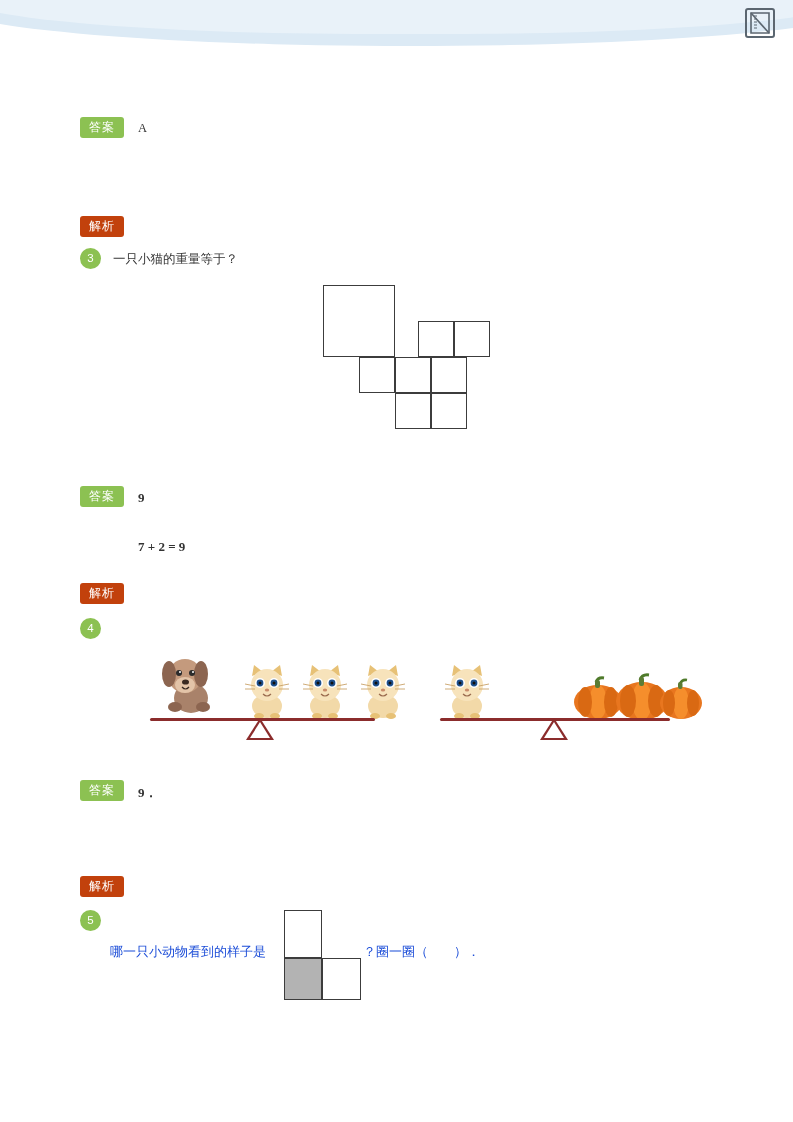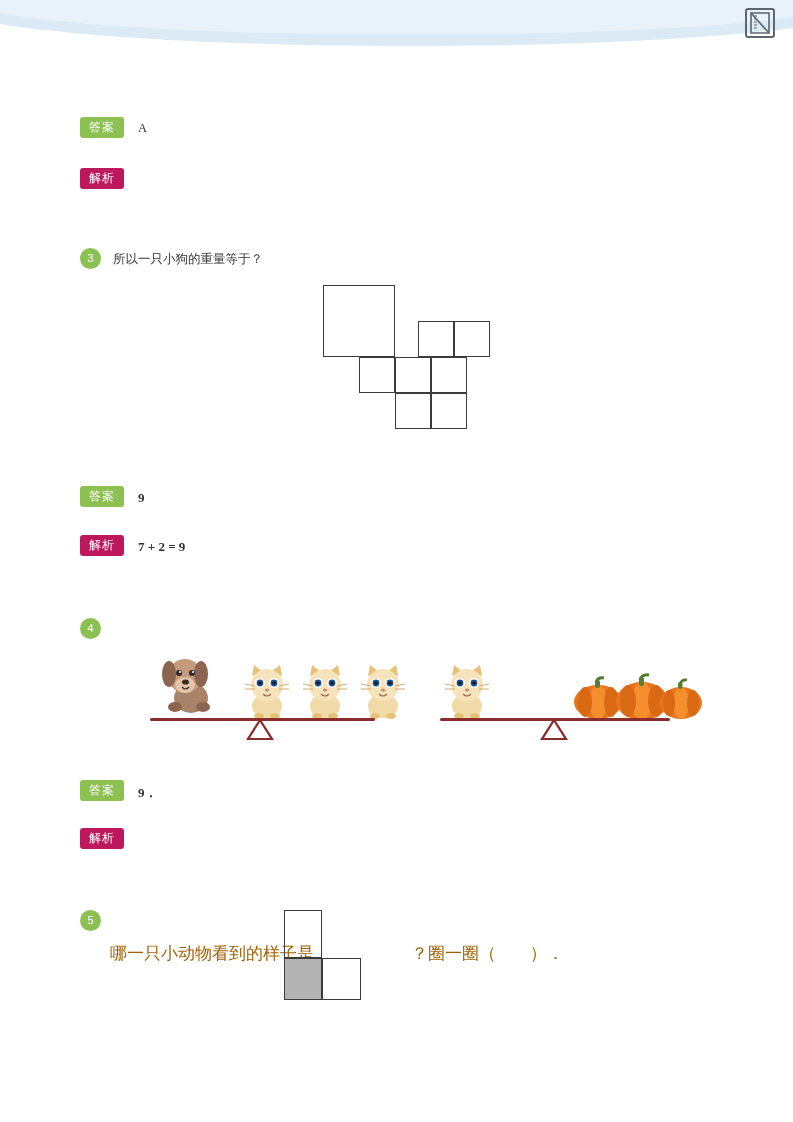--- a/index.html
+++ b/index.html
@@ -47,21 +47,21 @@
     display:inline-block;
     background:#8cc152;
     color:#ffffff;
     font-size:12px;
     padding:4px 9px 5px 9px;
     border-radius:3px;
     line-height:1;
     letter-spacing:1px;
     vertical-align:middle;
   }
-  .tag.pale { background:#be185d; }
+  .tag.pale { background:#c2410c;margin-top:48px; }
 
   .row { display:flex; align-items:flex-start; }
 
   .answer-text {
     font-size:12.5px; color:#333; margin-left:14px; padding-top:4px;
     font-family:"Liberation Serif", serif;
   }
   .analysis-text {
     font-size:12.5px; color:#333; margin-left:14px; padding-top:4px;
     font-family:"Liberation Sans", sans-serif;
@@ -104,21 +104,21 @@
     width:0;height:0;
     border-left:10px solid transparent;
     border-right:10px solid transparent;
     border-bottom:16px solid #ffffff;
   }
 
   
   .q5cell { position:absolute; border:1.3px solid #3c3c3c; }
   .q5cell.filled { background:#b3b3b3; }
 
-  .inline-text { font-size:17px; color:#a16207; }
+  .inline-text { font-size:13px; color:#1d4ed8; }
 
   
   .animal { position:absolute; }
 </style>
 </head>
 <body>
 
 <div class="header">
   <div class="band1"></div>
   <div class="band2"></div>
@@ -137,21 +137,21 @@
     <span class="tag">答案</span>
     <span class="answer-text">A</span>
   </div>
 
   <div class="blk row" style="top:106px; left:80px; width:640px;">
     <span class="tag pale">解析</span>
   </div>
 
   <div class="blk row" style="top:186px; left:80px; width:640px;">
     <span class="qnum">3</span>
-    <span class="qtext">所以一只小狗的重量等于？</span>
+    <span class="qtext">一只小猫的重量等于？</span>
   </div>
 
   <div class="grid-fig" style="top:223px; left:323px; width:190px; height:150px;">
 
     <div class="cell" style="left:0px;  top:0px;  width:72px; height:72px;"></div>
 
     <div class="cell" style="left:95px; top:36px; width:36px; height:36px;"></div>
     <div class="cell" style="left:131px;top:36px; width:36px; height:36px;"></div>
 
     <div class="cell" style="left:36px; top:72px; width:36px; height:36px;"></div>

